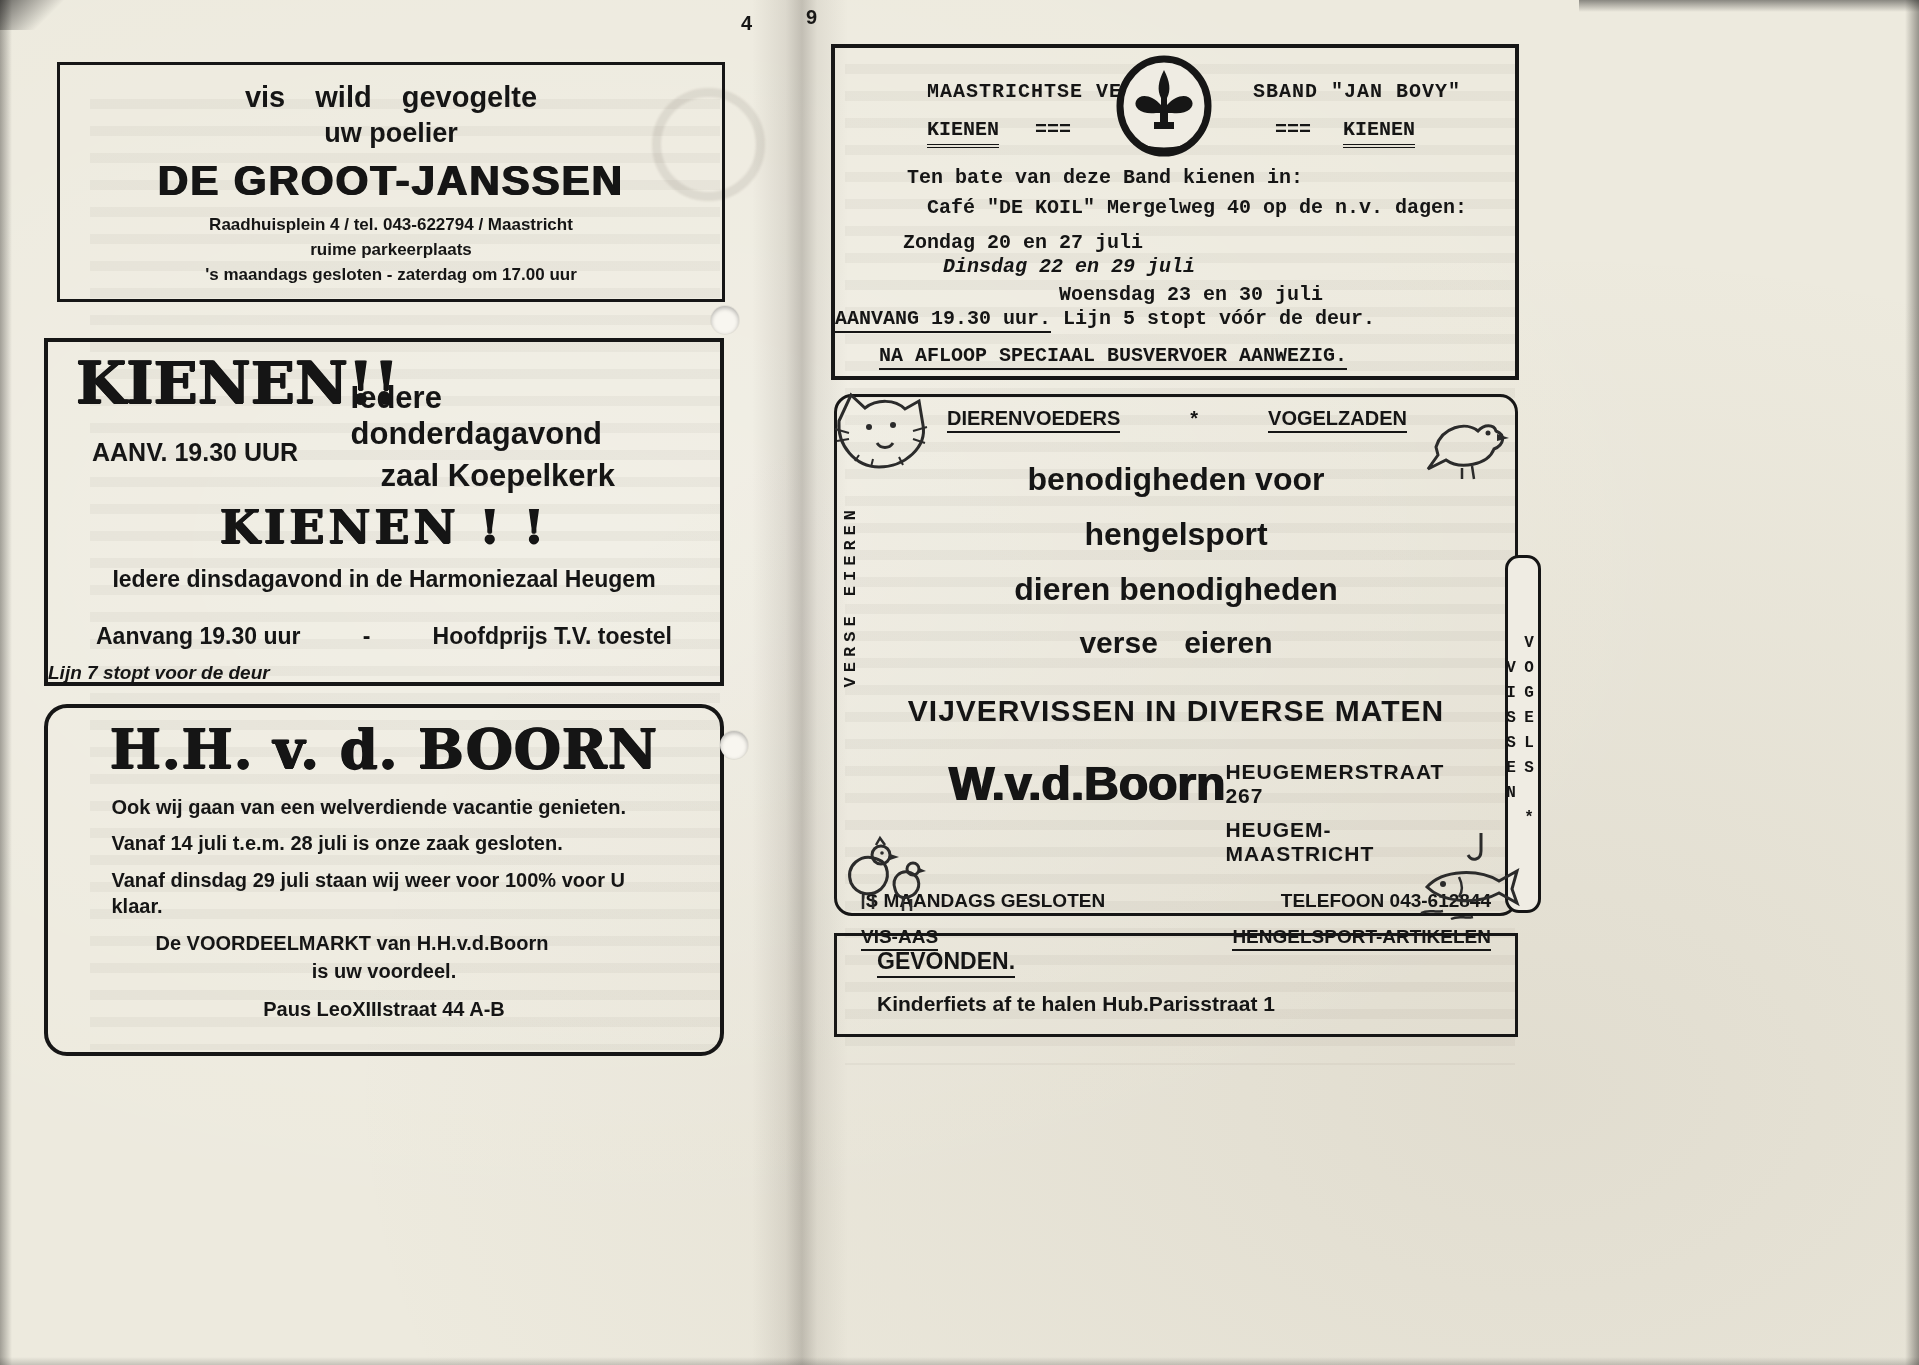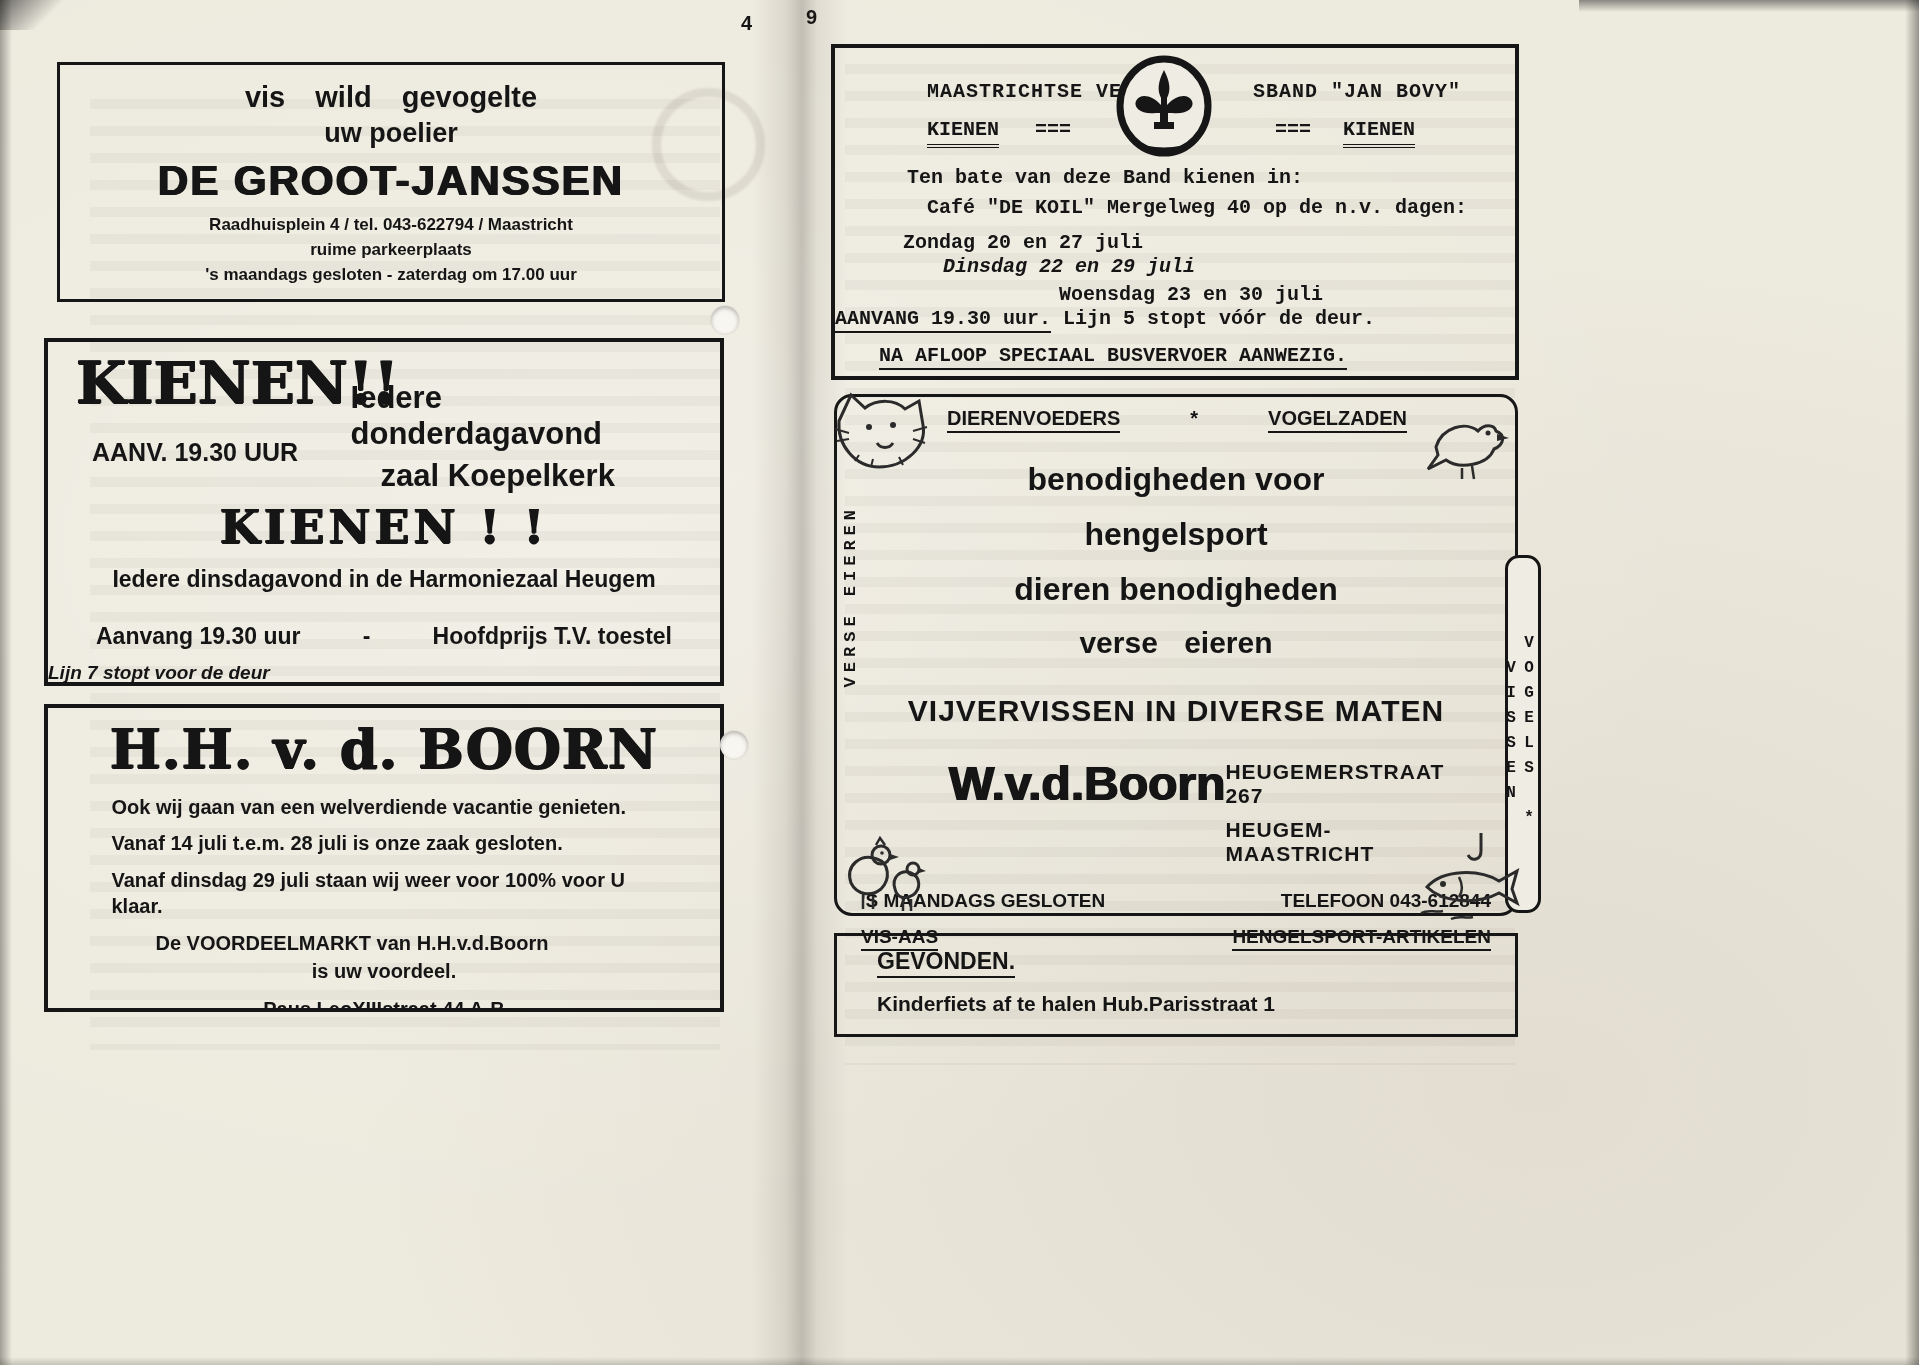--- a/index.html
+++ b/index.html
@@ -51,21 +51,21 @@
   .ad2l .k1{font-size:58px;line-height:1;}
   .ad2l .aanv{margin:26px 0 0 16px;font-size:25px;font-weight:bold;}
   .ad2l .colR{width:56%;padding-top:26px;}
   .ad2l .r1{font-size:31px;font-weight:bold;}
   .ad2l .r2{font-size:31px;font-weight:bold;margin:6px 0 0 30px;}
   .ad2l .k2{text-align:center;font-size:46px;line-height:1;margin-top:10px;letter-spacing:4px;}
   .ad2l .r3{text-align:center;font-size:23px;font-weight:bold;margin-top:16px;}
   .ad2l .row2{display:flex;justify-content:space-between;padding:0 48px;font-size:23px;font-weight:bold;margin-top:30px;}
   .ad2l .lijn{font-size:19px;font-weight:bold;font-style:italic;margin-top:12px;}
   
-  .ad3l{left:44px;top:704px;width:680px;height:308px;overflow:hidden;}
+  .ad3l{left:44px;top:704px;width:680px;height:352px;overflow:hidden;border-radius:23px;}
   .ad3l .t{text-align:center;font-size:54px;line-height:1;margin:14px 0 18px 0;letter-spacing:1px;}
   .ad3l .body{width:545px;margin:0 auto;font-size:20px;line-height:1.32;}
   .ad3l .p{margin:0 0 10px 0;}
   .ad3l .c{text-align:center;margin:0 0 8px 0;}
   .ad3l .addr{text-align:center;margin-top:12px;}
   
   .ad1r{left:831px;top:44px;width:688px;height:336px;overflow:hidden;font-size:20px;line-height:1.2;}
   .ad1r .mono-line{font-family:"Liberation Mono","DejaVu Sans Mono",monospace;font-weight:700;}
   .ad1r .trow{display:flex;margin-top:32px;padding-left:92px;letter-spacing:1px;}
   .ad1r .tspacer{width:118px;flex:none;}

